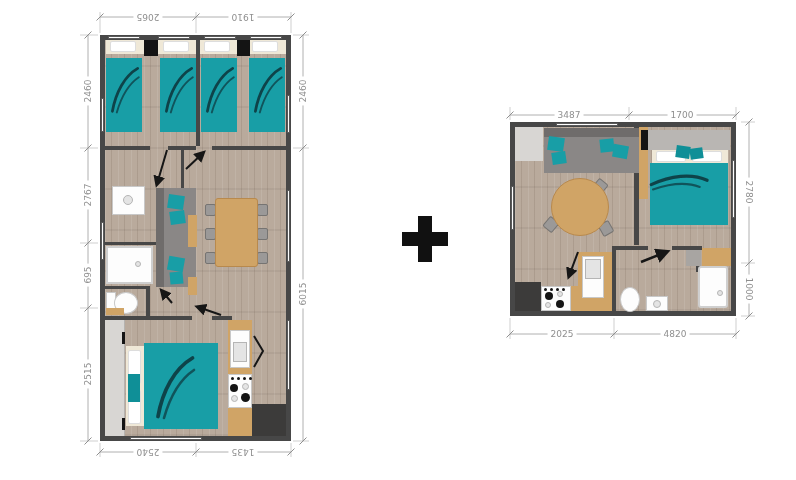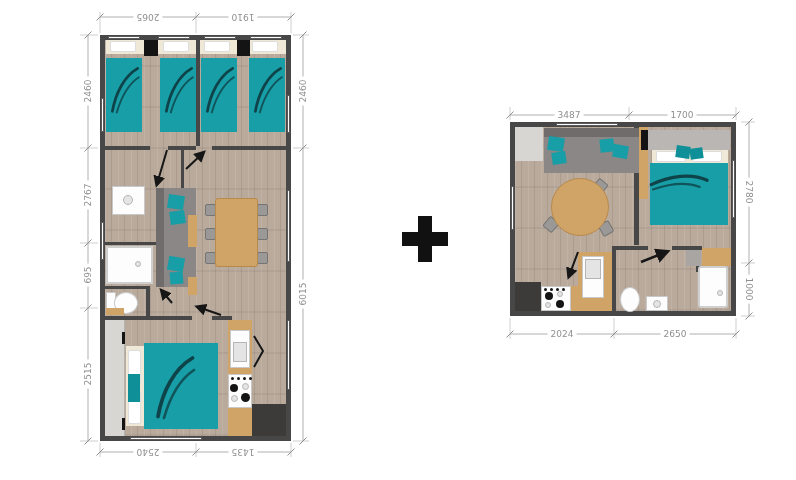--- a/index.html
+++ b/index.html
@@ -226,16 +226,16 @@
   <div class="dl rotl" style="left:88px;top:374px">2515</div>
   <div class="dl rotl" style="left:303px;top:91px">2460</div>
   <div class="dl rotl" style="left:303px;top:294px">6015</div>
   <div class="dl flip" style="left:148px;top:452px">2540</div>
   <div class="dl flip" style="left:243px;top:452px">1435</div>
 
   <div class="dl" style="left:569px;top:115px">3487</div>
   <div class="dl" style="left:682px;top:115px">1700</div>
   <div class="dl rotr" style="left:749px;top:192px">2780</div>
   <div class="dl rotr" style="left:749px;top:289px">1000</div>
-  <div class="dl" style="left:562px;top:334px">2024</div>
-  <div class="dl" style="left:675px;top:334px">2650</div>
+  <div class="dl" style="left:562px;top:334px">2025</div>
+  <div class="dl" style="left:675px;top:334px">4820</div>
 
 </div>
 
 </body></html>

